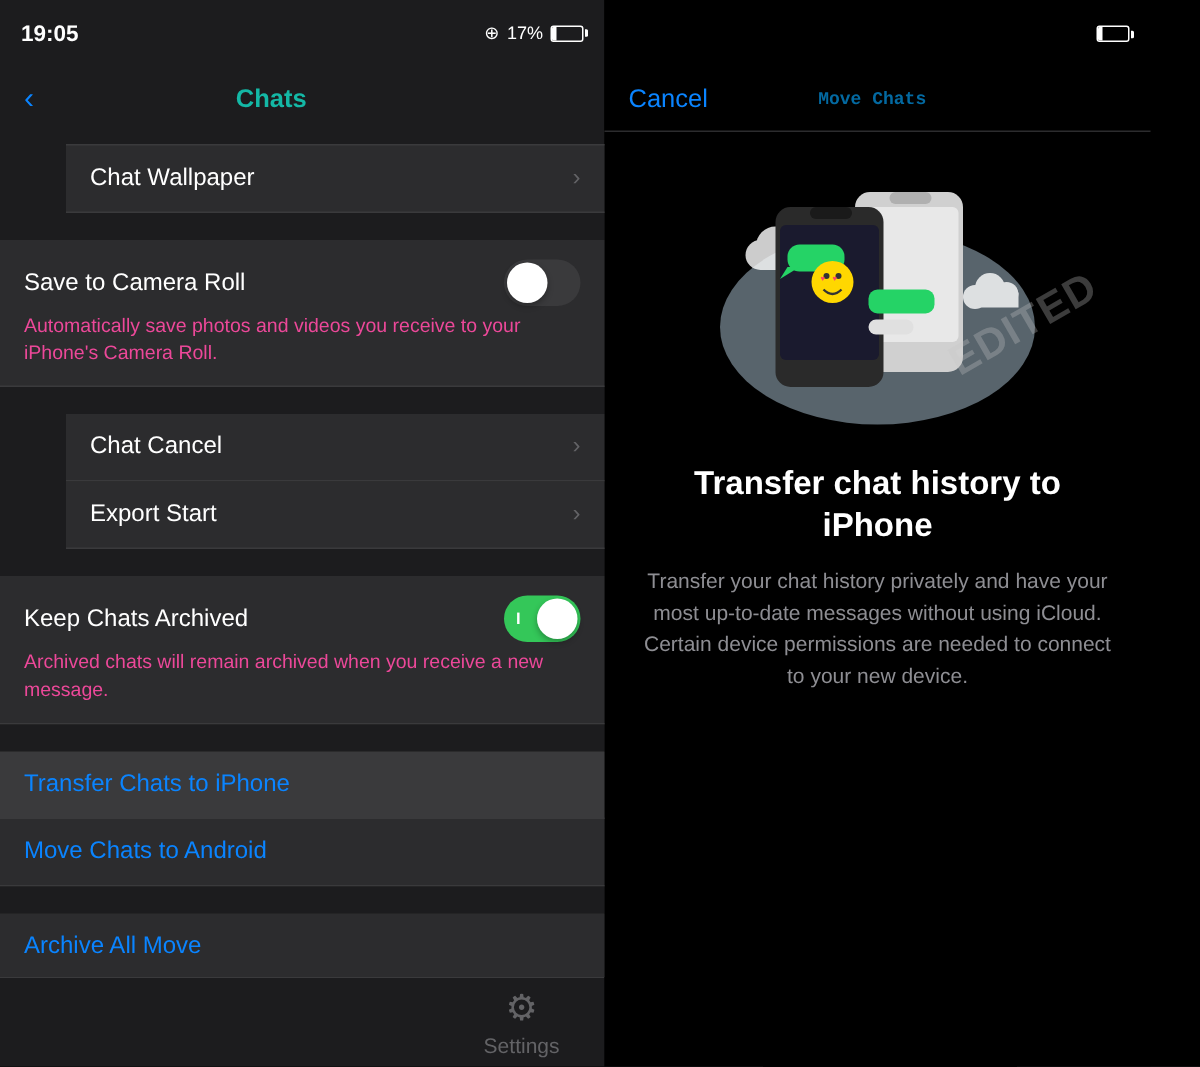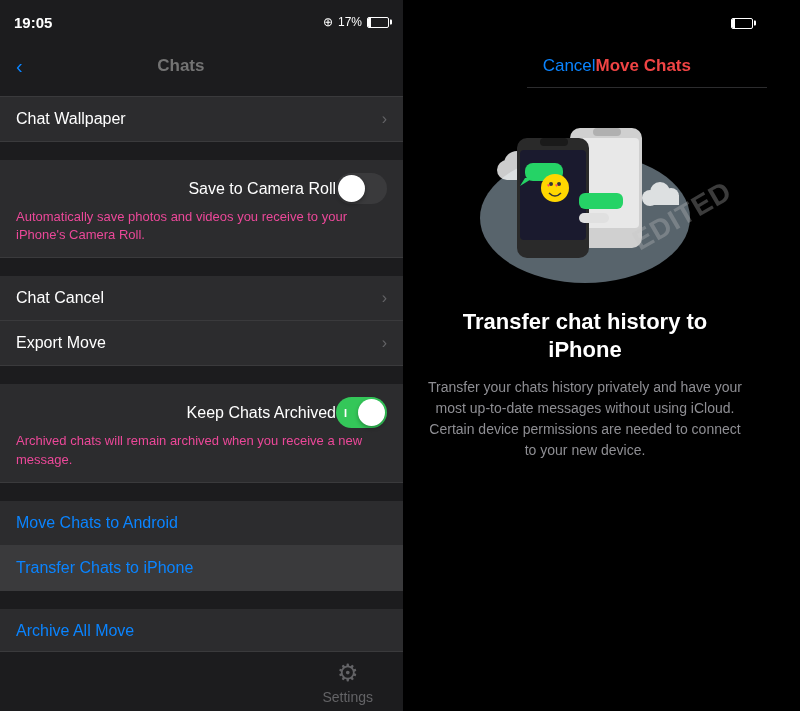--- a/index.html
+++ b/index.html
@@ -87,21 +87,21 @@
       cursor: pointer;
     }
     .back-chevron {
       font-size: 20px;
       margin-right: 2px;
       line-height: 1;
     }
     .nav-title {
       flex: 1;
       text-align: center;
-      color: #737373;
+      color: #14b8a6;
       font-size: 17px;
       font-weight: 600;
       margin-right: 50px;
     }
 
     .settings-list {
       flex: 1;
       overflow-y: auto;
       padding: 8px 0;
     }
@@ -110,20 +110,21 @@
       margin-bottom: 0;
     }
 
     .list-item {
       background: #2c2c2e;
       border-bottom: 0.5px solid #3a3a3c;
       display: flex;
       align-items: center;
       padding: 13px 16px;
       min-height: 44px;
+      margin-left: 44px;
     }
     .list-item:first-child {
       border-top: 0.5px solid #3a3a3c;
     }
 
     .item-label {
       flex: 1;
       color: #fff;
       font-size: 16px;
     }
@@ -138,21 +139,21 @@
     }
 
     .toggle-item {
       background: #2c2c2e;
       border-bottom: 0.5px solid #3a3a3c;
       padding: 13px 16px;
     }
     .toggle-row {
       display: flex;
       align-items: center;
-      justify-content: flex-end;
+      justify-content: space-between;
     }
     .toggle-label {
       color: #fff;
       font-size: 16px;
     }
     .toggle-desc {
       color: #ec4899;
       font-size: 13px;
       margin-top: 4px;
       line-height: 1.4;
@@ -233,21 +234,20 @@
       font-size: 14px;
     }
 
     
     .right-panel {
       width: 364px;
       height: 711px;
       background: #000;
       display: flex;
       flex-direction: column;
-      align-items: flex-end;
     }
 
     .right-status-bar {
       height: 44px;
       background: #000;
       display: flex;
       align-items: center;
       justify-content: space-between;
       padding: 0 14px;
       flex-shrink: 0;
@@ -262,23 +262,24 @@
       padding: 0 16px;
       border-bottom: 0.5px solid #2c2c2e;
       flex-shrink: 0;
     }
     .cancel-btn {
       color: #0a84ff;
       font-size: 17px;
       cursor: pointer;
     }
     .right-nav-title {
-      color: #ef4444;
-      font-size: 17px;
+      color: #0369a1;
+      font-size: 12px;
       font-weight: 600;
+      font-family: Liberation Mono, monospace;
     }
     .right-nav-placeholder {
       width: 60px;
     }
 
     .right-content {
       flex: 1;
       display: flex;
       flex-direction: column;
       align-items: center;
@@ -388,44 +389,44 @@
     </div>
 
     <div class="section-gap"></div>
 
     <div class="list-item">
       <span class="item-label">Chat Cancel</span>
       <span class="item-chevron">›</span>
     </div>
 
     <div class="list-item">
-      <span class="item-label">Export Move</span>
+      <span class="item-label">Export Start</span>
       <span class="item-chevron">›</span>
     </div>
 
     <div class="section-gap"></div>
 
     <div class="toggle-item">
       <div class="toggle-row">
         <span class="toggle-label">Keep Chats Archived</span>
         <div class="toggle on">
           <span class="toggle-on-label">I</span>
           <div class="toggle-knob"></div>
         </div>
       </div>
       <div class="toggle-desc">Archived chats will remain archived when you receive a new message.</div>
     </div>
 
     <div class="section-gap"></div>
 
+    <div class="blue-item active-item">
+      <span>Transfer Chats to iPhone</span>
+    </div>
     <div class="blue-item">
       <span>Move Chats to Android</span>
-    </div>
-    <div class="blue-item active-item">
-      <span>Transfer Chats to iPhone</span>
     </div>
 
     <div class="section-gap"></div>
 
     <div class="blue-item">
       <span>Archive All Move</span>
     </div>
 
   </div>
 
@@ -499,21 +500,21 @@
         <text x="82" y="79" font-size="5" fill="#ff4466">♥</text>
         <text x="90" y="79" font-size="5" fill="#ff4466">♥</text>
 
         <rect x="114" y="85" width="44" height="16" rx="6" fill="#25D366"></rect>
         <rect x="114" y="105" width="30" height="10" rx="5" fill="#e0e0e0"></rect>
       </svg>
     </div>
 
     <div class="transfer-title">Transfer chat history to iPhone</div>
 
-    <div class="transfer-desc">Transfer your chats history privately and have your most up-to-date messages without using iCloud. Certain device permissions are needed to connect to your new device.</div>
+    <div class="transfer-desc">Transfer your chat history privately and have your most up-to-date messages without using iCloud. Certain device permissions are needed to connect to your new device.</div>
 
     <div class="spacer"></div>
 
   </div>
 
   <div class="watermark">EDITED</div>
 
 </div>
 
 </body></html>

